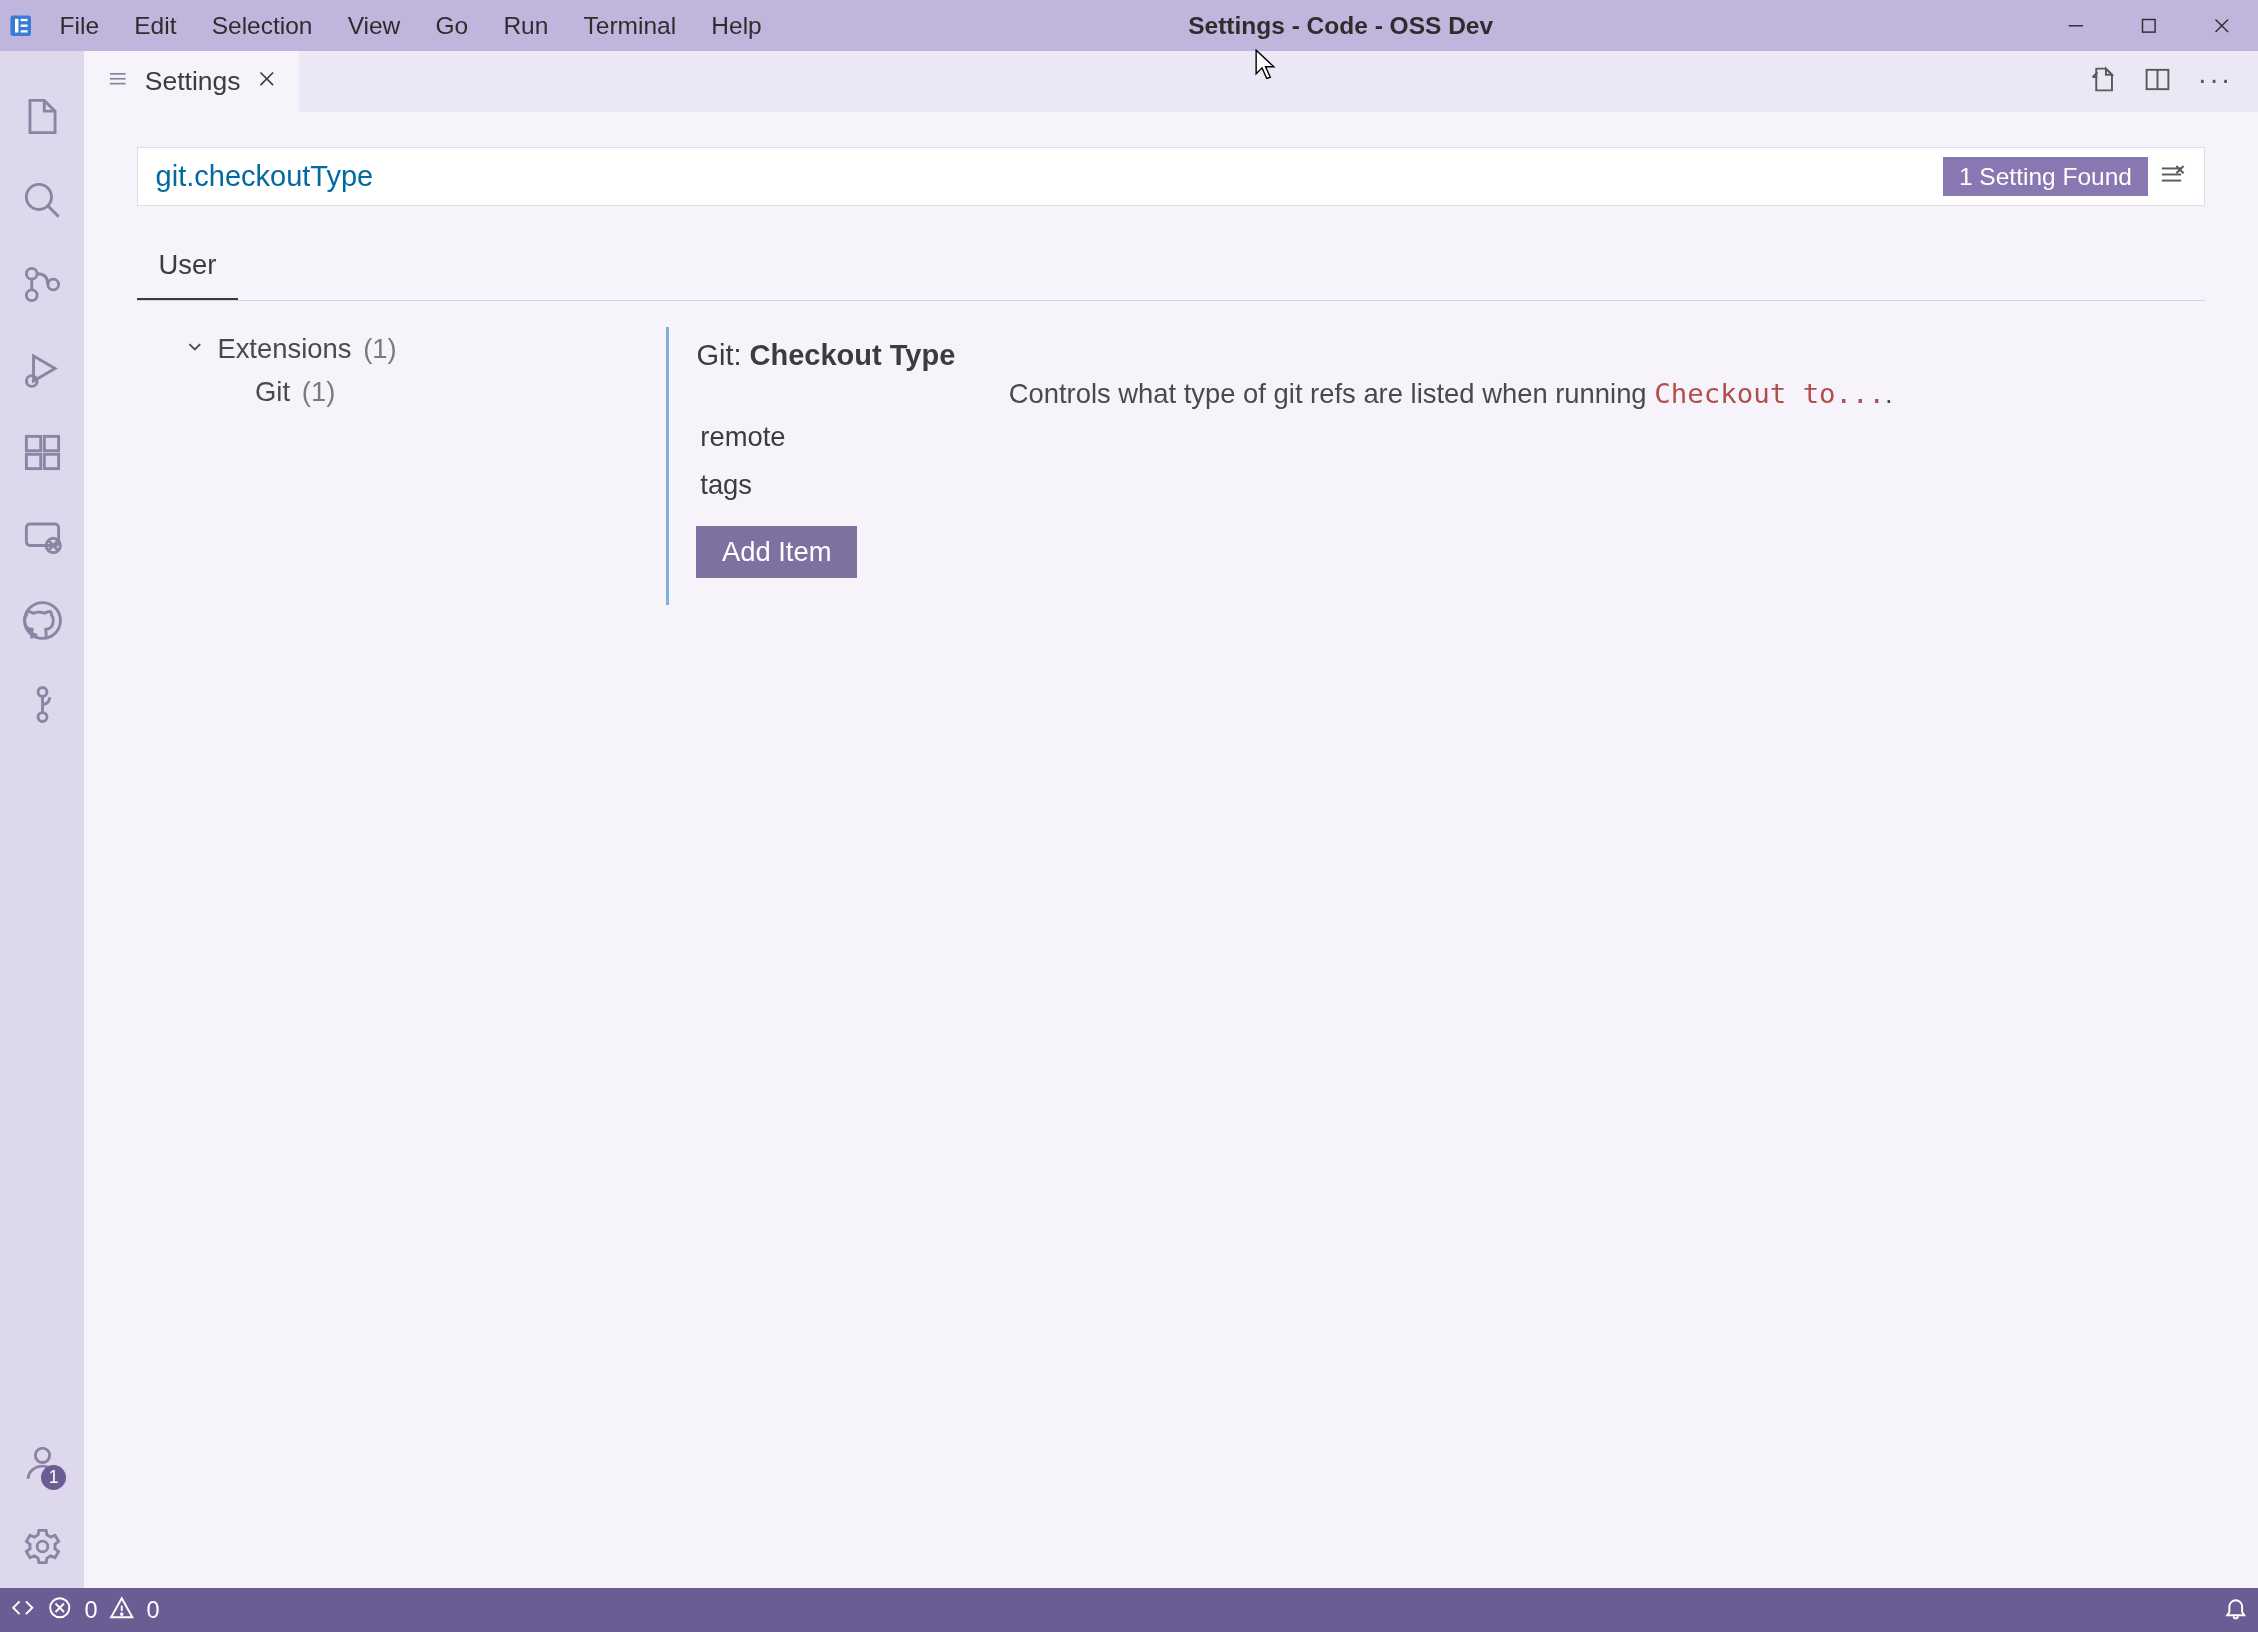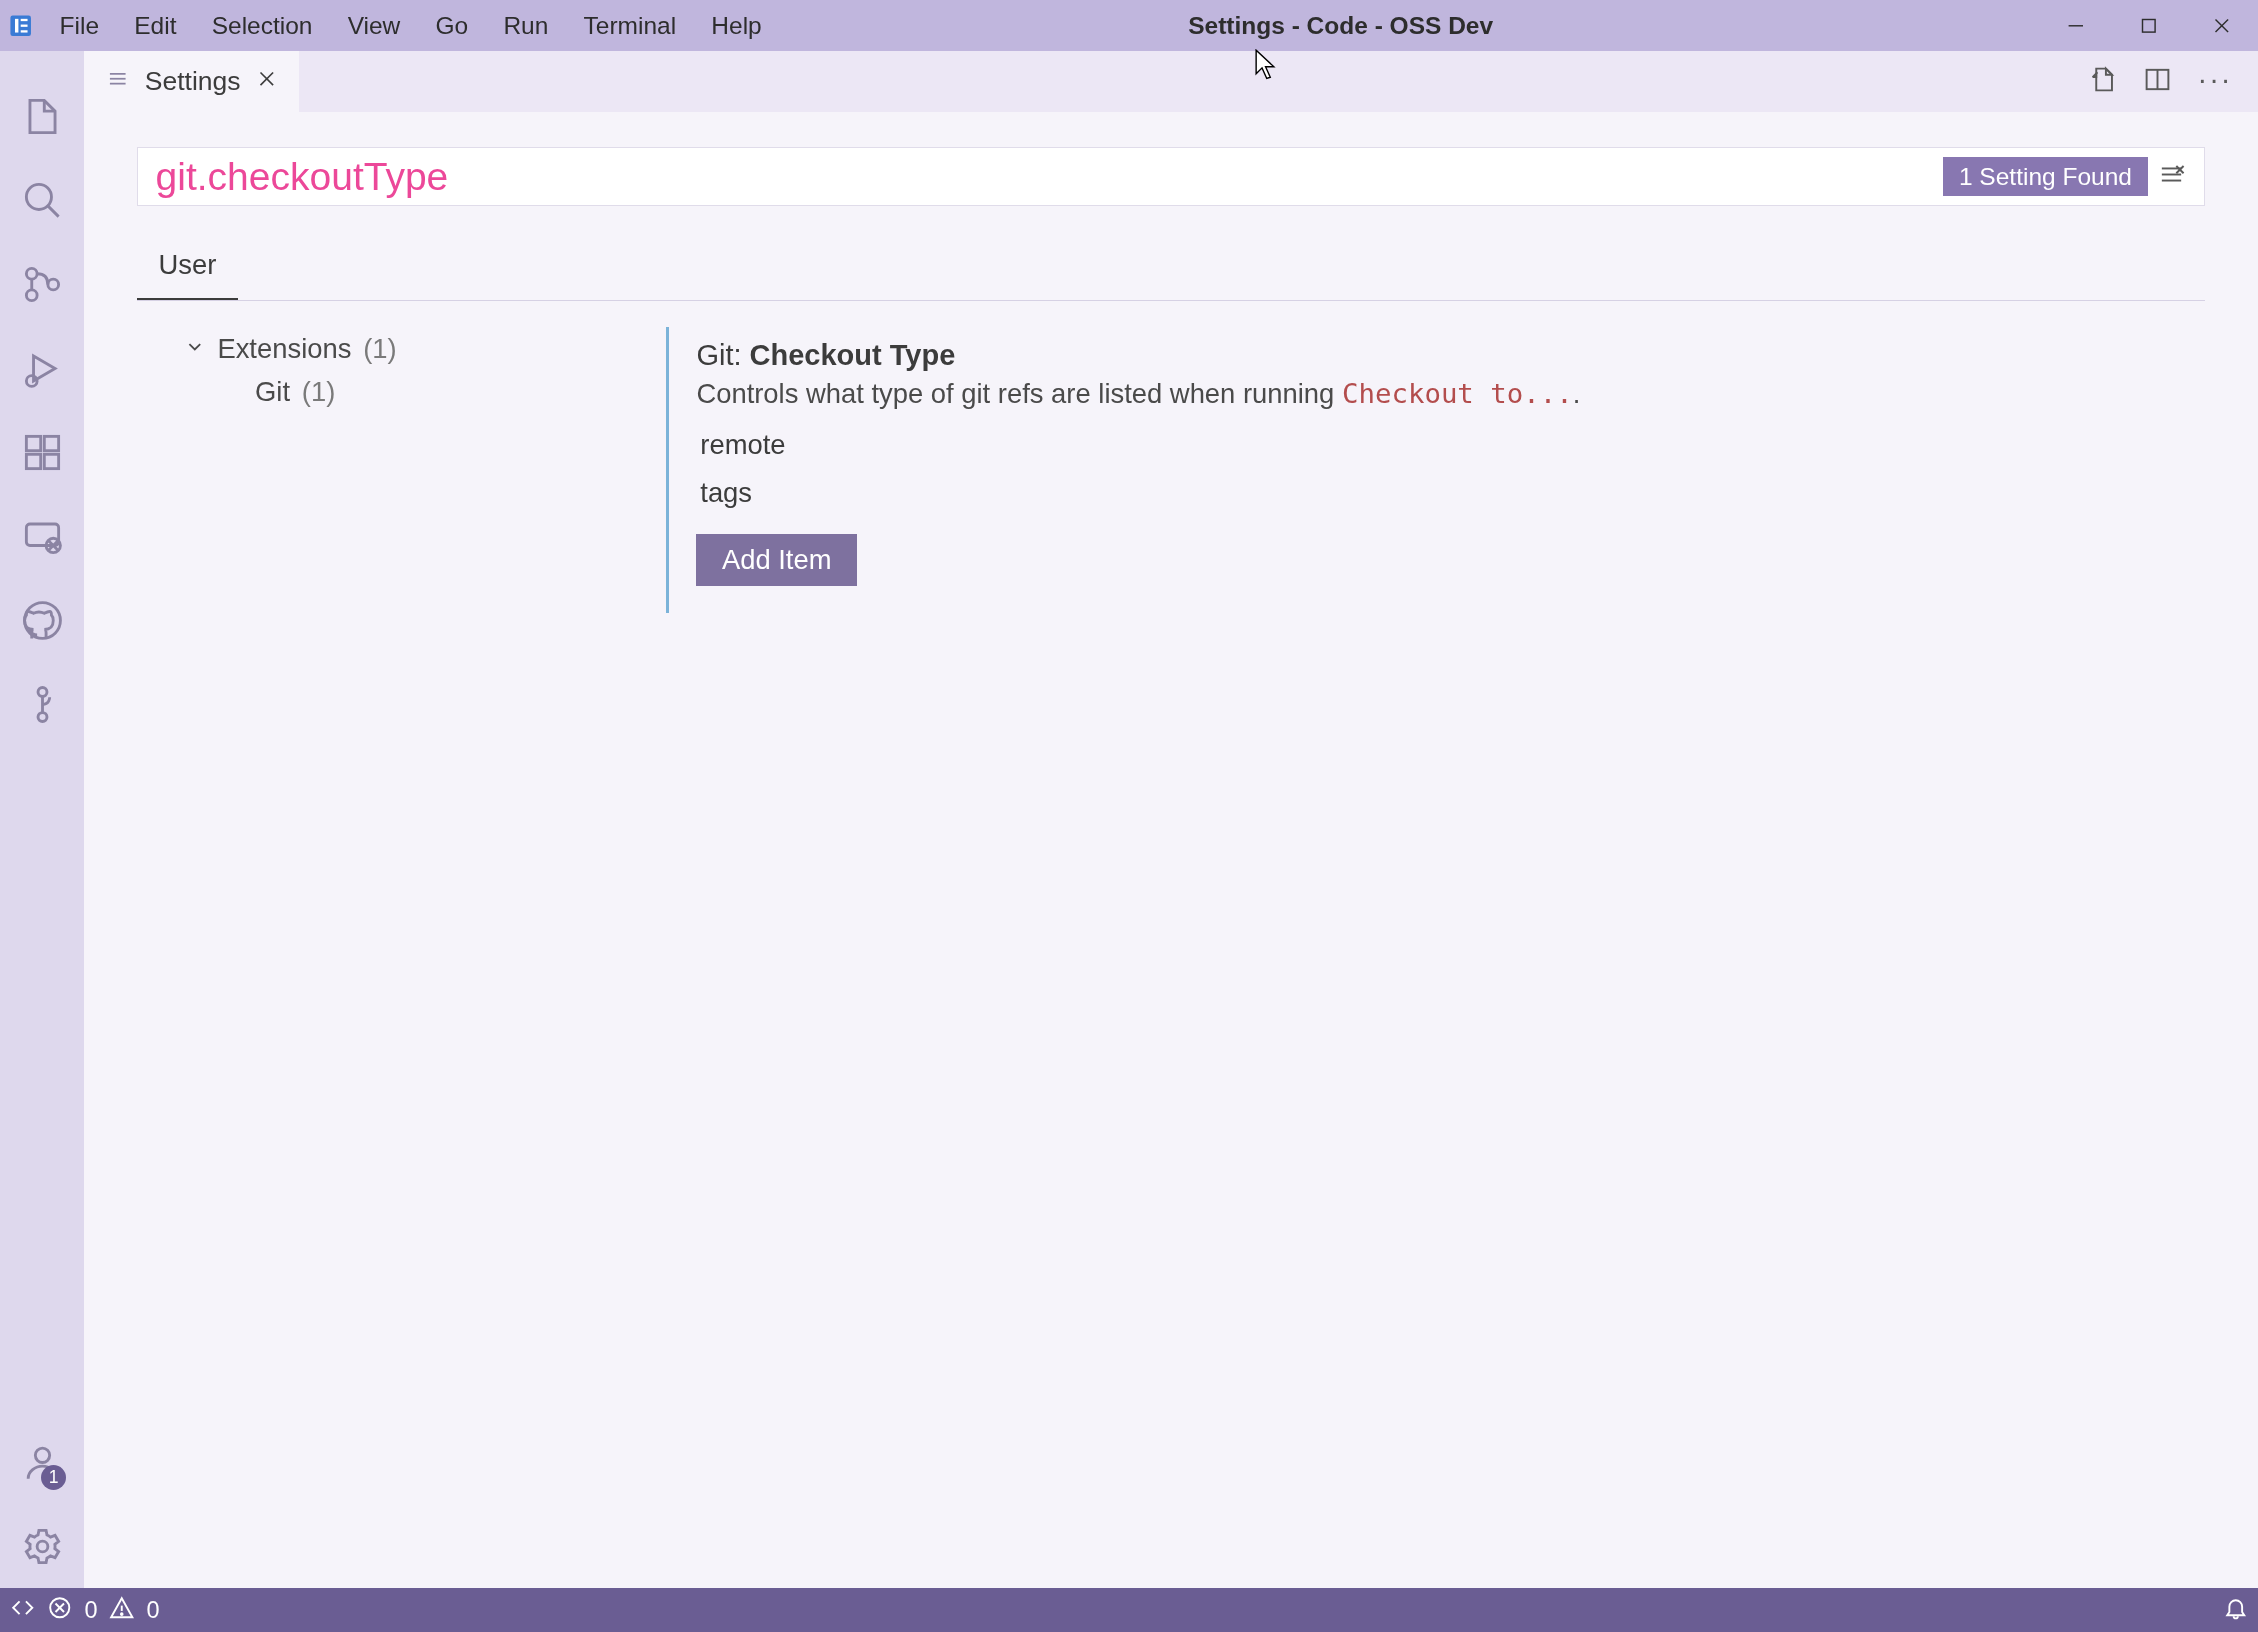--- a/index.html
+++ b/index.html
@@ -121,22 +121,22 @@
     height: 59px;
     display: flex;
     align-items: center;
     padding: 0 17.6px;
     border: 1px solid #e0dcea;
   }
   .search-wrap input {
     flex: 1;
     border: none;
     outline: none;
-    font-size: 39px;
-    color: #ec4899;
+    font-size: 29px;
+    color: #0369a1;
     background: transparent;
   }
   .found-badge {
     background: #8877b1;
     color: #ffffff;
     font-size: 24.5px;
     padding: 5.9px 15.7px;
     margin-right: 9.8px;
   }
   .clear-icon svg { width: 29px; height: 29px; stroke: #5a5a5a; stroke-width: 1.6; fill: none; }
@@ -176,21 +176,21 @@
   
   .setting-detail {
     flex: 1;
     border-left: 3.9px solid #7bb3d9;
     padding: 11.8px 0 27.4px 27.4px;
     font-size: 27.4px;
     align-self: flex-start;
   }
   .sd-head { font-size: 29px; margin-bottom: 6px; }
   .sd-head .bold { font-weight: 600; }
-  .sd-desc { color: #4a4a4a; margin-bottom: 12px; }
+  .sd-desc { color: #4a4a4a; margin-bottom: 4px; text-align: center; }
   .sd-desc .code { color: #b34d4d; font-family: "Consolas", monospace; }
   .sd-list-item { padding: 7.8px 3.9px; }
   .sd-add-btn {
     margin-top: 17.6px;
     background: #7e719f;
     color: #fff;
     font-size: 27.4px;
     padding: 9.8px 25.5px;
     border: none;
     cursor: pointer;

